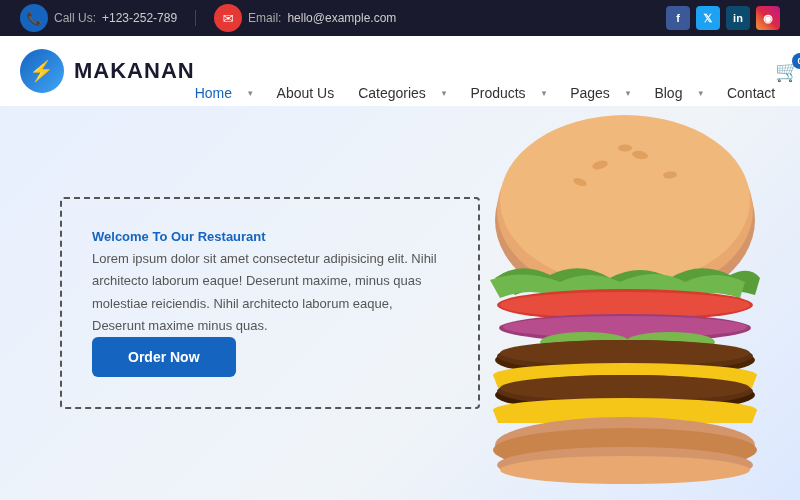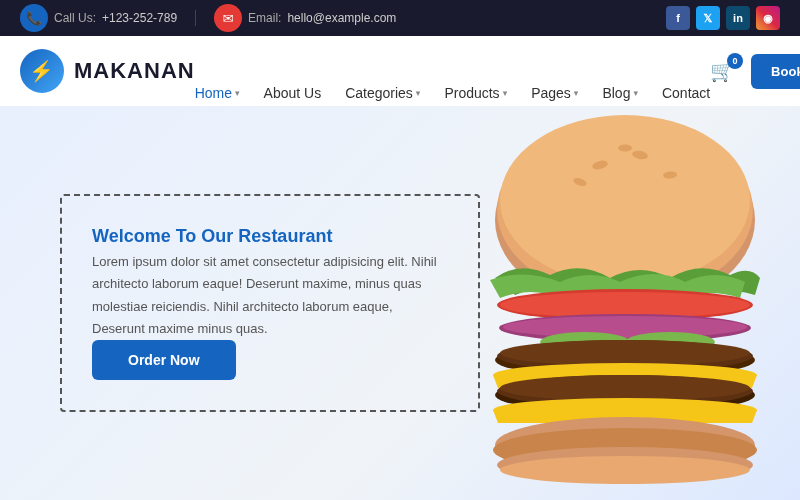--- a/index.html
+++ b/index.html
@@ -44,21 +44,21 @@
     .nav-brand { display: flex; align-items: center; gap: 10px; }
     .brand-logo {
       width: 44px; height: 44px; background: linear-gradient(135deg, #1565c0, #42a5f5);
       border-radius: 50%; display: flex; align-items: center; justify-content: center;
       color: white; font-size: 20px; font-weight: bold;
     }
     .brand-name { font-size: 22px; font-weight: 700; color: #1a1a2e; letter-spacing: 1px; }
     .nav-links { display: flex; align-items: center; gap: 24px; }
     .nav-link {
       font-size: 14px; font-weight: 500; color: #333; cursor: pointer;
-      display: flex; align-items: center; gap: 3px; white-space: nowrap;
+      display: flex; align-items: center; gap: 16px; white-space: nowrap;
       text-decoration: none;
       margin-top: 44px;
     }
     .nav-link.active { color: #1565c0; }
     .nav-link .chevron { font-size: 9px; color: #888; }
     .nav-right { display: flex; align-items: center; gap: 16px; }
     .cart-icon { position: relative; cursor: pointer; font-size: 20px; color: #333; }
     .cart-badge {
       position: absolute; top: -6px; right: -8px;
       background: #1565c0; color: white; border-radius: 50%;
@@ -88,21 +88,21 @@
       z-index: 2;
     }
     .dashed-border {
       border: 2px dashed #555;
       border-radius: 4px;
       padding: 30px 30px 30px 30px;
       position: relative;
       background: transparent;
     }
     .welcome-text {
-      font-size: 18px;
+      font-size: 13px;
       color: #1565c0;
       font-weight: 600;
       margin-bottom: 4px;
     }
     .hero-title {
       font-size: 32px;
       font-weight: 800;
       color: #1a1a2e;
       line-height: 1.2;
       margin-bottom: 18px;

